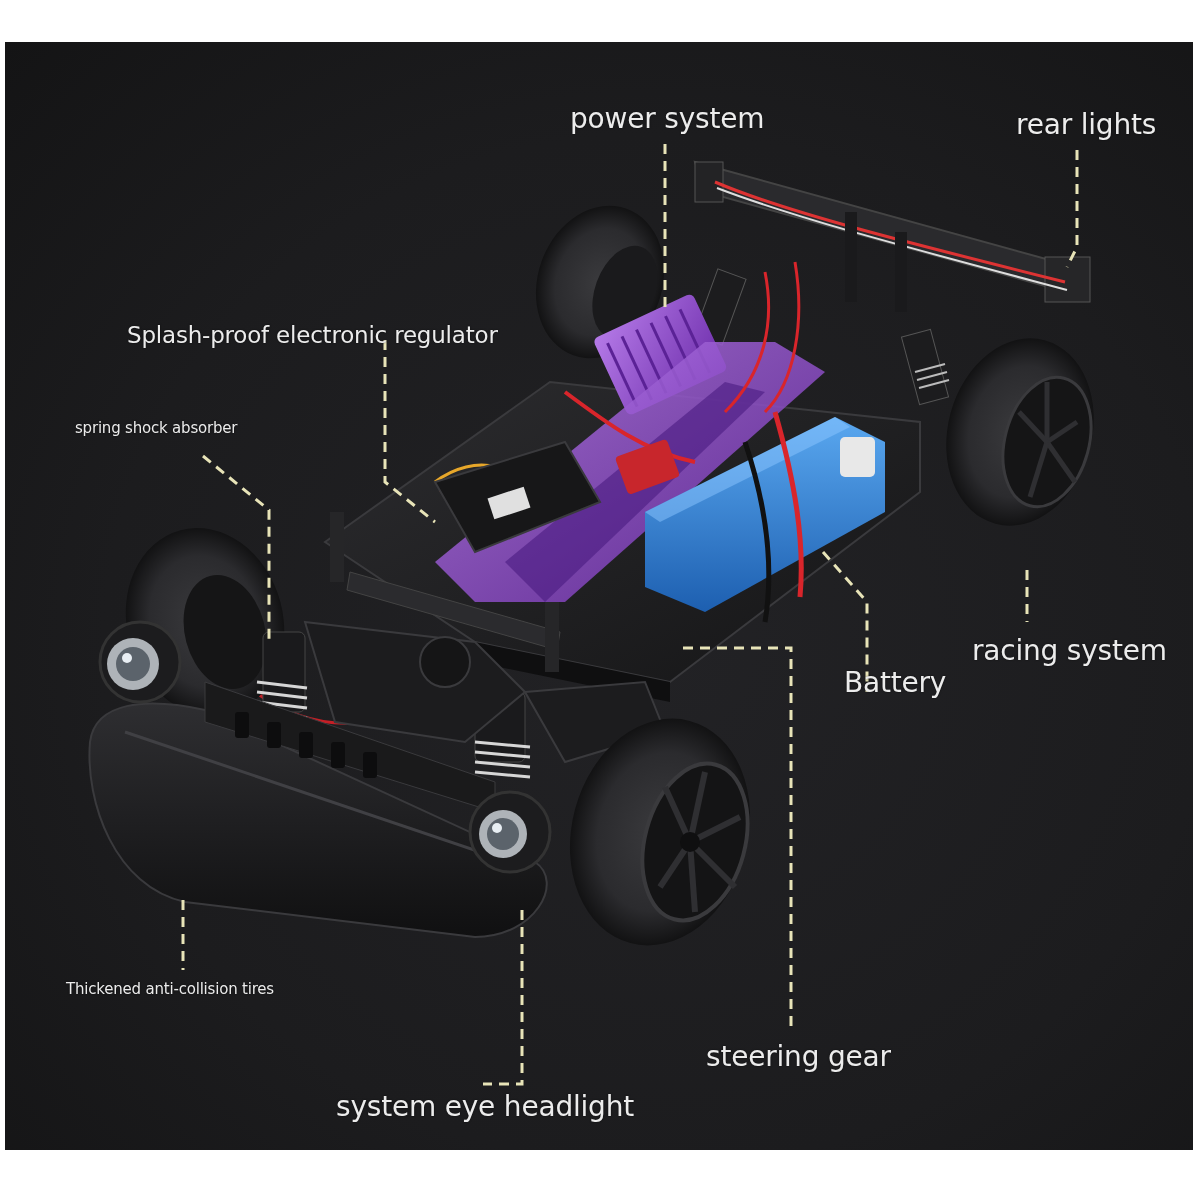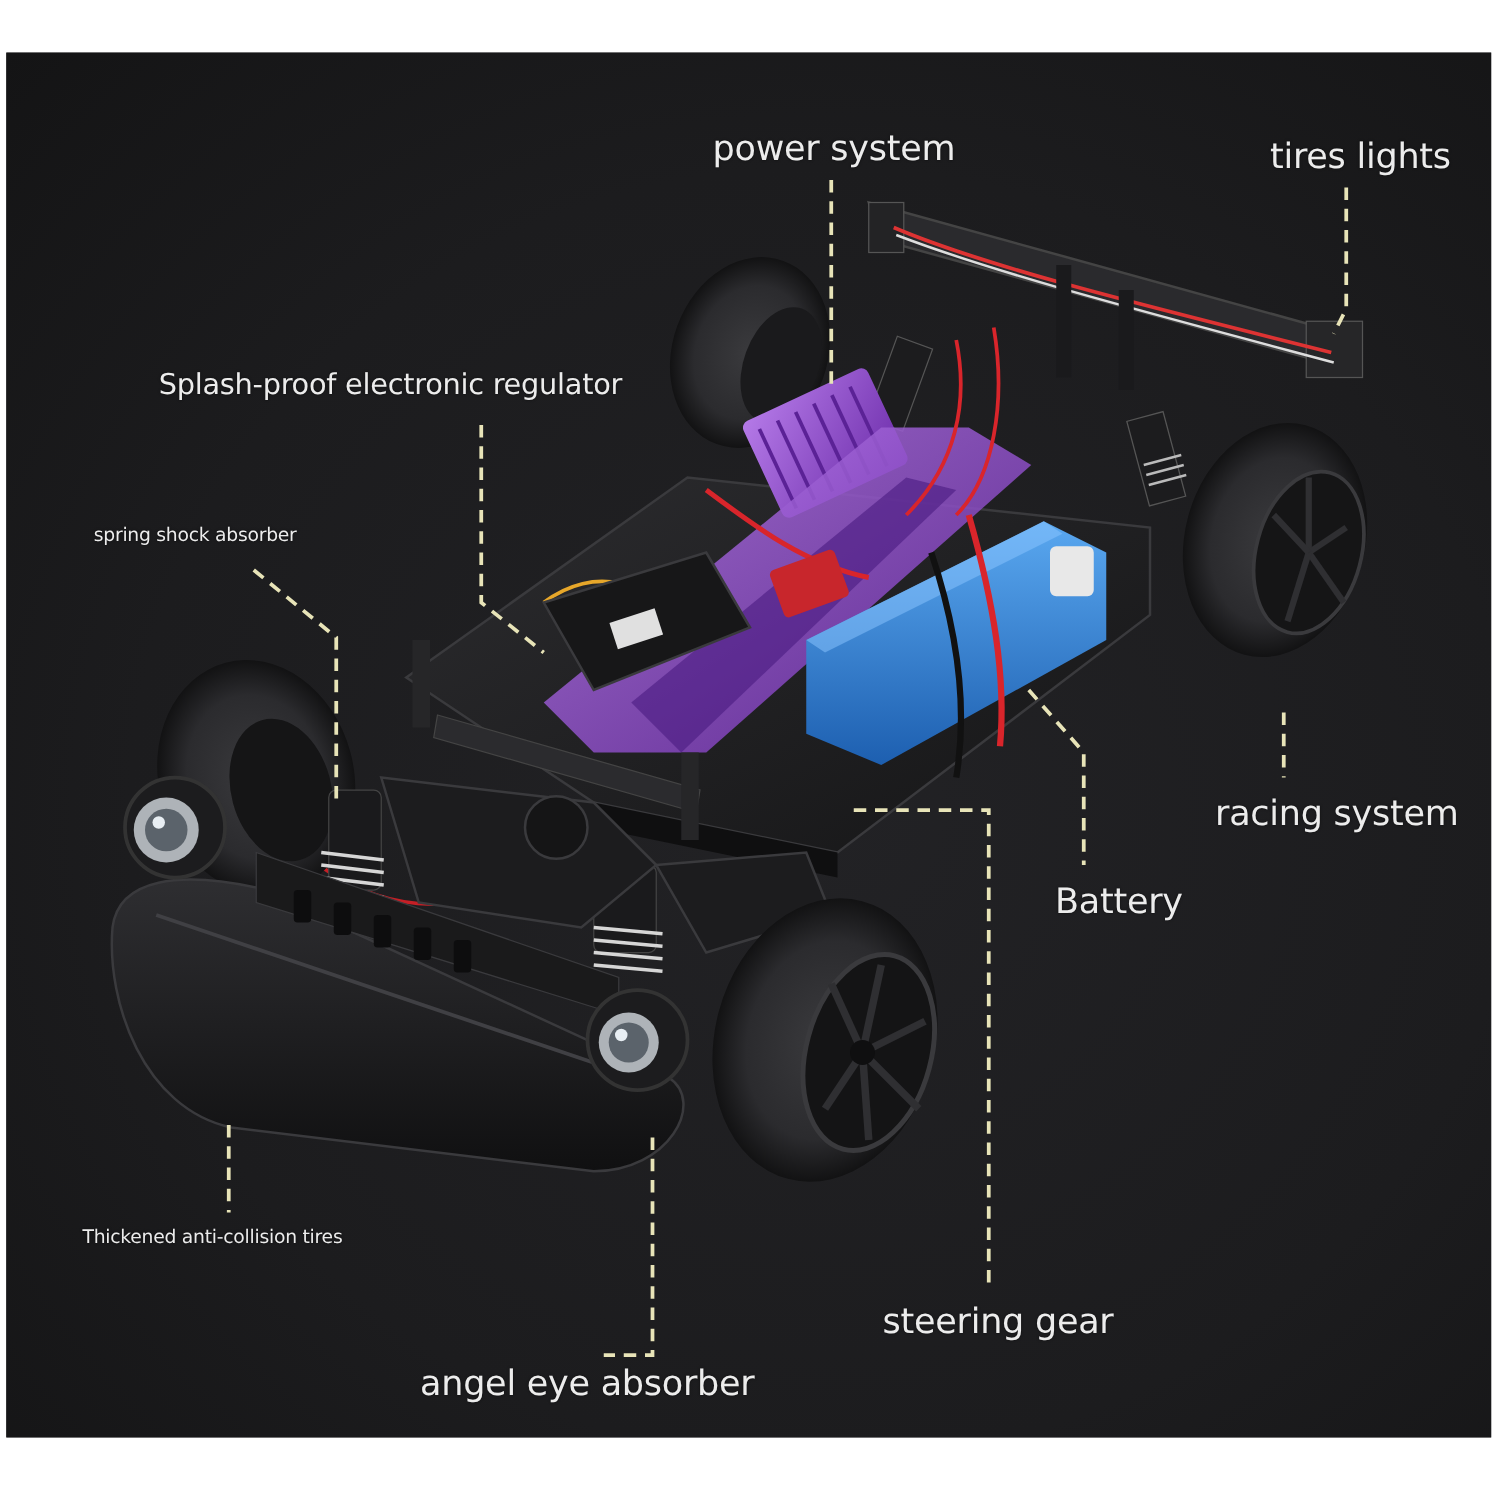--- a/index.html
+++ b/index.html
@@ -2,21 +2,21 @@
 <html><head>
 <meta charset="utf-8">
 <style>
   html,body{margin:0;padding:0;background:#ffffff;}
   body{width:1200px;height:1200px;position:relative;overflow:hidden;font-family:"DejaVu Sans","Liberation Sans",sans-serif;}
   .panel{position:absolute;left:5px;top:42px;width:1188px;height:1108px;background:#1f1f21;overflow:hidden;}
   .panel-grad{position:absolute;inset:0;background:radial-gradient(ellipse at 55% 55%, #222225 0%, #1c1c1e 60%, #141415 100%);}
   svg.art{position:absolute;left:0;top:0;width:1188px;height:1115px;}
   .label{position:absolute;color:#ececec;white-space:nowrap;letter-spacing:-0.2px;text-shadow:0 0 2px rgba(0,0,0,.6);}
   .lg{font-size:28px;}
-  .md{font-size:23px;}
+  .md{font-size:23px;margin-top:27px;}
   .sm{font-size:15px;}
 </style>
 </head>
 <body>
 
 <div class="panel">
   <div class="panel-grad"></div>
 
   <svg class="art" viewBox="0 0 1188 1115">
     <defs>
@@ -202,21 +202,21 @@
       <path d="M198,414 L264,468 L264,600"></path>
       <path d="M818,510 L862,560 L862,650"></path>
       <path d="M1022,528 L1022,580"></path>
       <path d="M678,606 L786,606 L786,990"></path>
       <path d="M178,858 L178,928"></path>
       <path d="M517,868 L517,1042 L478,1042"></path>
     </g>
   </svg>
 
   <div class="label lg" style="left:565px;top:60px;">power system</div>
-  <div class="label lg" style="left:1011px;top:66px;">tires lights</div>
+  <div class="label lg" style="left:1011px;top:66px;">rear lights</div>
   <div class="label md" style="left:122px;top:253px;">Splash-proof electronic regulator</div>
   <div class="label sm" style="left:70px;top:377px;">spring shock absorber</div>
   <div class="label lg" style="left:967px;top:592px;">racing system</div>
-  <div class="label lg" style="left:839px;top:662px;">Battery</div>
+  <div class="label lg" style="left:839px;top:624px;">Battery</div>
   <div class="label sm" style="left:61px;top:938px;">Thickened anti-collision tires</div>
   <div class="label lg" style="left:701px;top:998px;">steering gear</div>
-  <div class="label lg" style="left:331px;top:1048px;">angel eye absorber</div>
+  <div class="label lg" style="left:331px;top:1048px;">system eye headlight</div>
 </div>
 
 </body></html>

